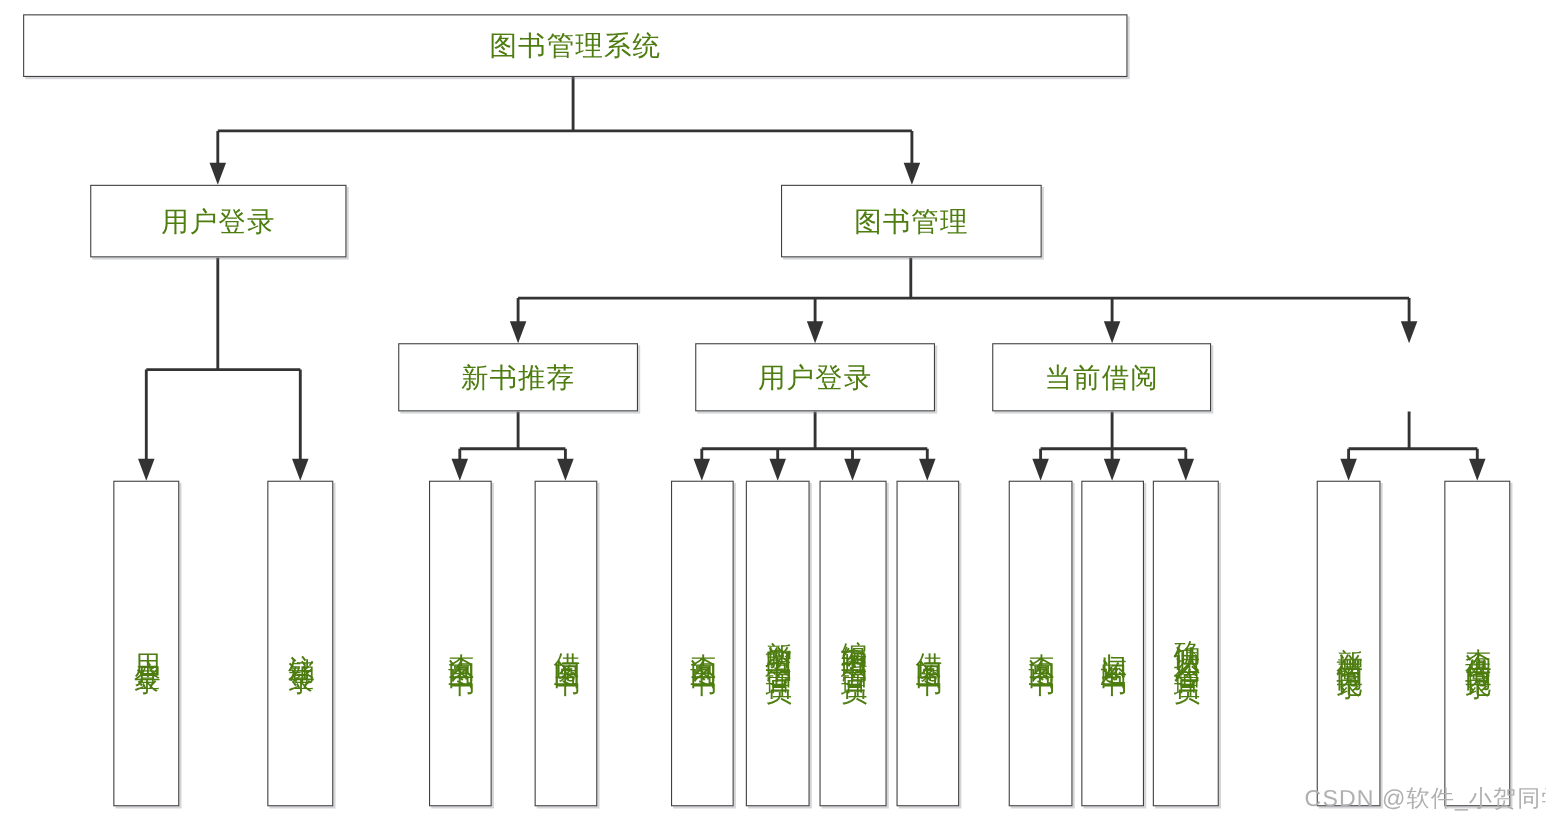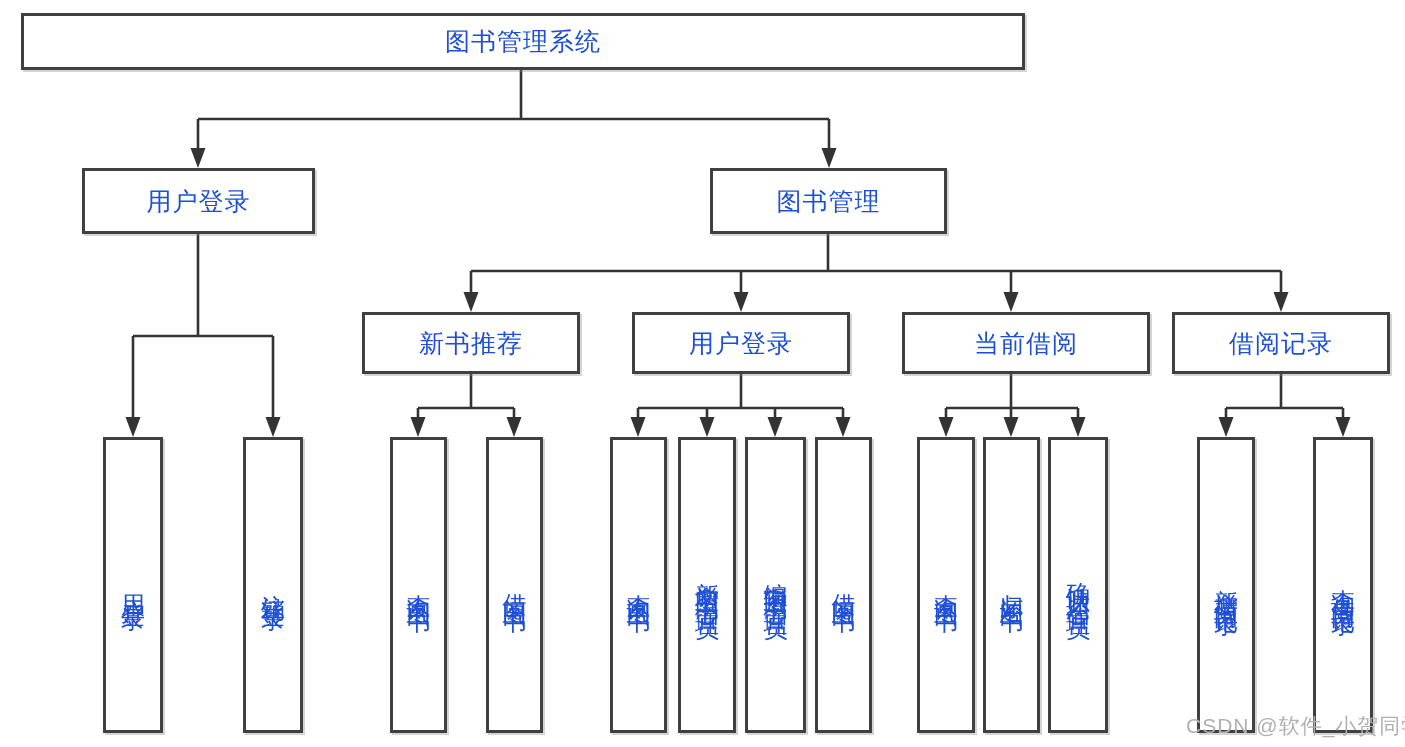--- a/index.html
+++ b/index.html
@@ -20,22 +20,22 @@
   .wires {
     position: absolute;
     left: 0;
     top: 0;
     pointer-events: none;
   }
   .box {
     position: absolute;
     box-sizing: border-box;
     background: #ffffff;
-    border: 3px solid #404040;
-    color: #1d4ed8;
+    border: 1px solid #404040;
+    color: #4d7c0f;
     display: flex;
     align-items: center;
     justify-content: center;
     box-shadow: 2px 2px 0 rgba(130, 135, 142, 0.35);
   }
   .hbox {
     font-size: 25px;
     letter-spacing: 1px;
     white-space: nowrap;
   }
@@ -105,22 +105,21 @@
     </g>
   </svg>
 
   <div class="box hbox" style="left:21px; top:13px; width:1004px; height:57px">图书管理系统</div>
 
   <div class="box hbox" style="left:82px; top:168px; width:233px; height:66px">用户登录</div>
   <div class="box hbox" style="left:362px; top:312px; width:218px; height:62px">新书推荐</div>
 
   <div class="box hbox" style="left:710px; top:168px; width:237px; height:66px">图书管理</div>
   <div class="box hbox" style="left:632px; top:312px; width:218px; height:62px">用户登录</div>
-  <div class="box hbox" style="left:902px; top:312px; width:248px; height:62px">当前借阅</div>
-  <div class="box hbox" style="left:1172px; top:312px; width:218px; height:62px">借阅记录</div>
+  <div class="box hbox" style="left:902px; top:312px; width:199px; height:62px">当前借阅</div>
 
   <div class="box vbox" style="left:103px; top:437px; width:60px; height:296px">用户登录</div>
   <div class="box vbox" style="left:243px; top:437px; width:60px; height:296px">注销登录</div>
 
   <div class="box vbox" style="left:390px; top:437px; width:57px; height:296px">查询图书</div>
   <div class="box vbox" style="left:486px; top:437px; width:57px; height:296px">借阅图书</div>
 
   <div class="box vbox" style="left:610px; top:437px; width:57px; height:296px">查询图书</div>
   <div class="box vbox" style="left:678px; top:437px; width:58px; height:296px">新增图书（管理员）</div>
   <div class="box vbox" style="left:745px; top:437px; width:61px; height:296px">编辑图书（管理员）</div>

